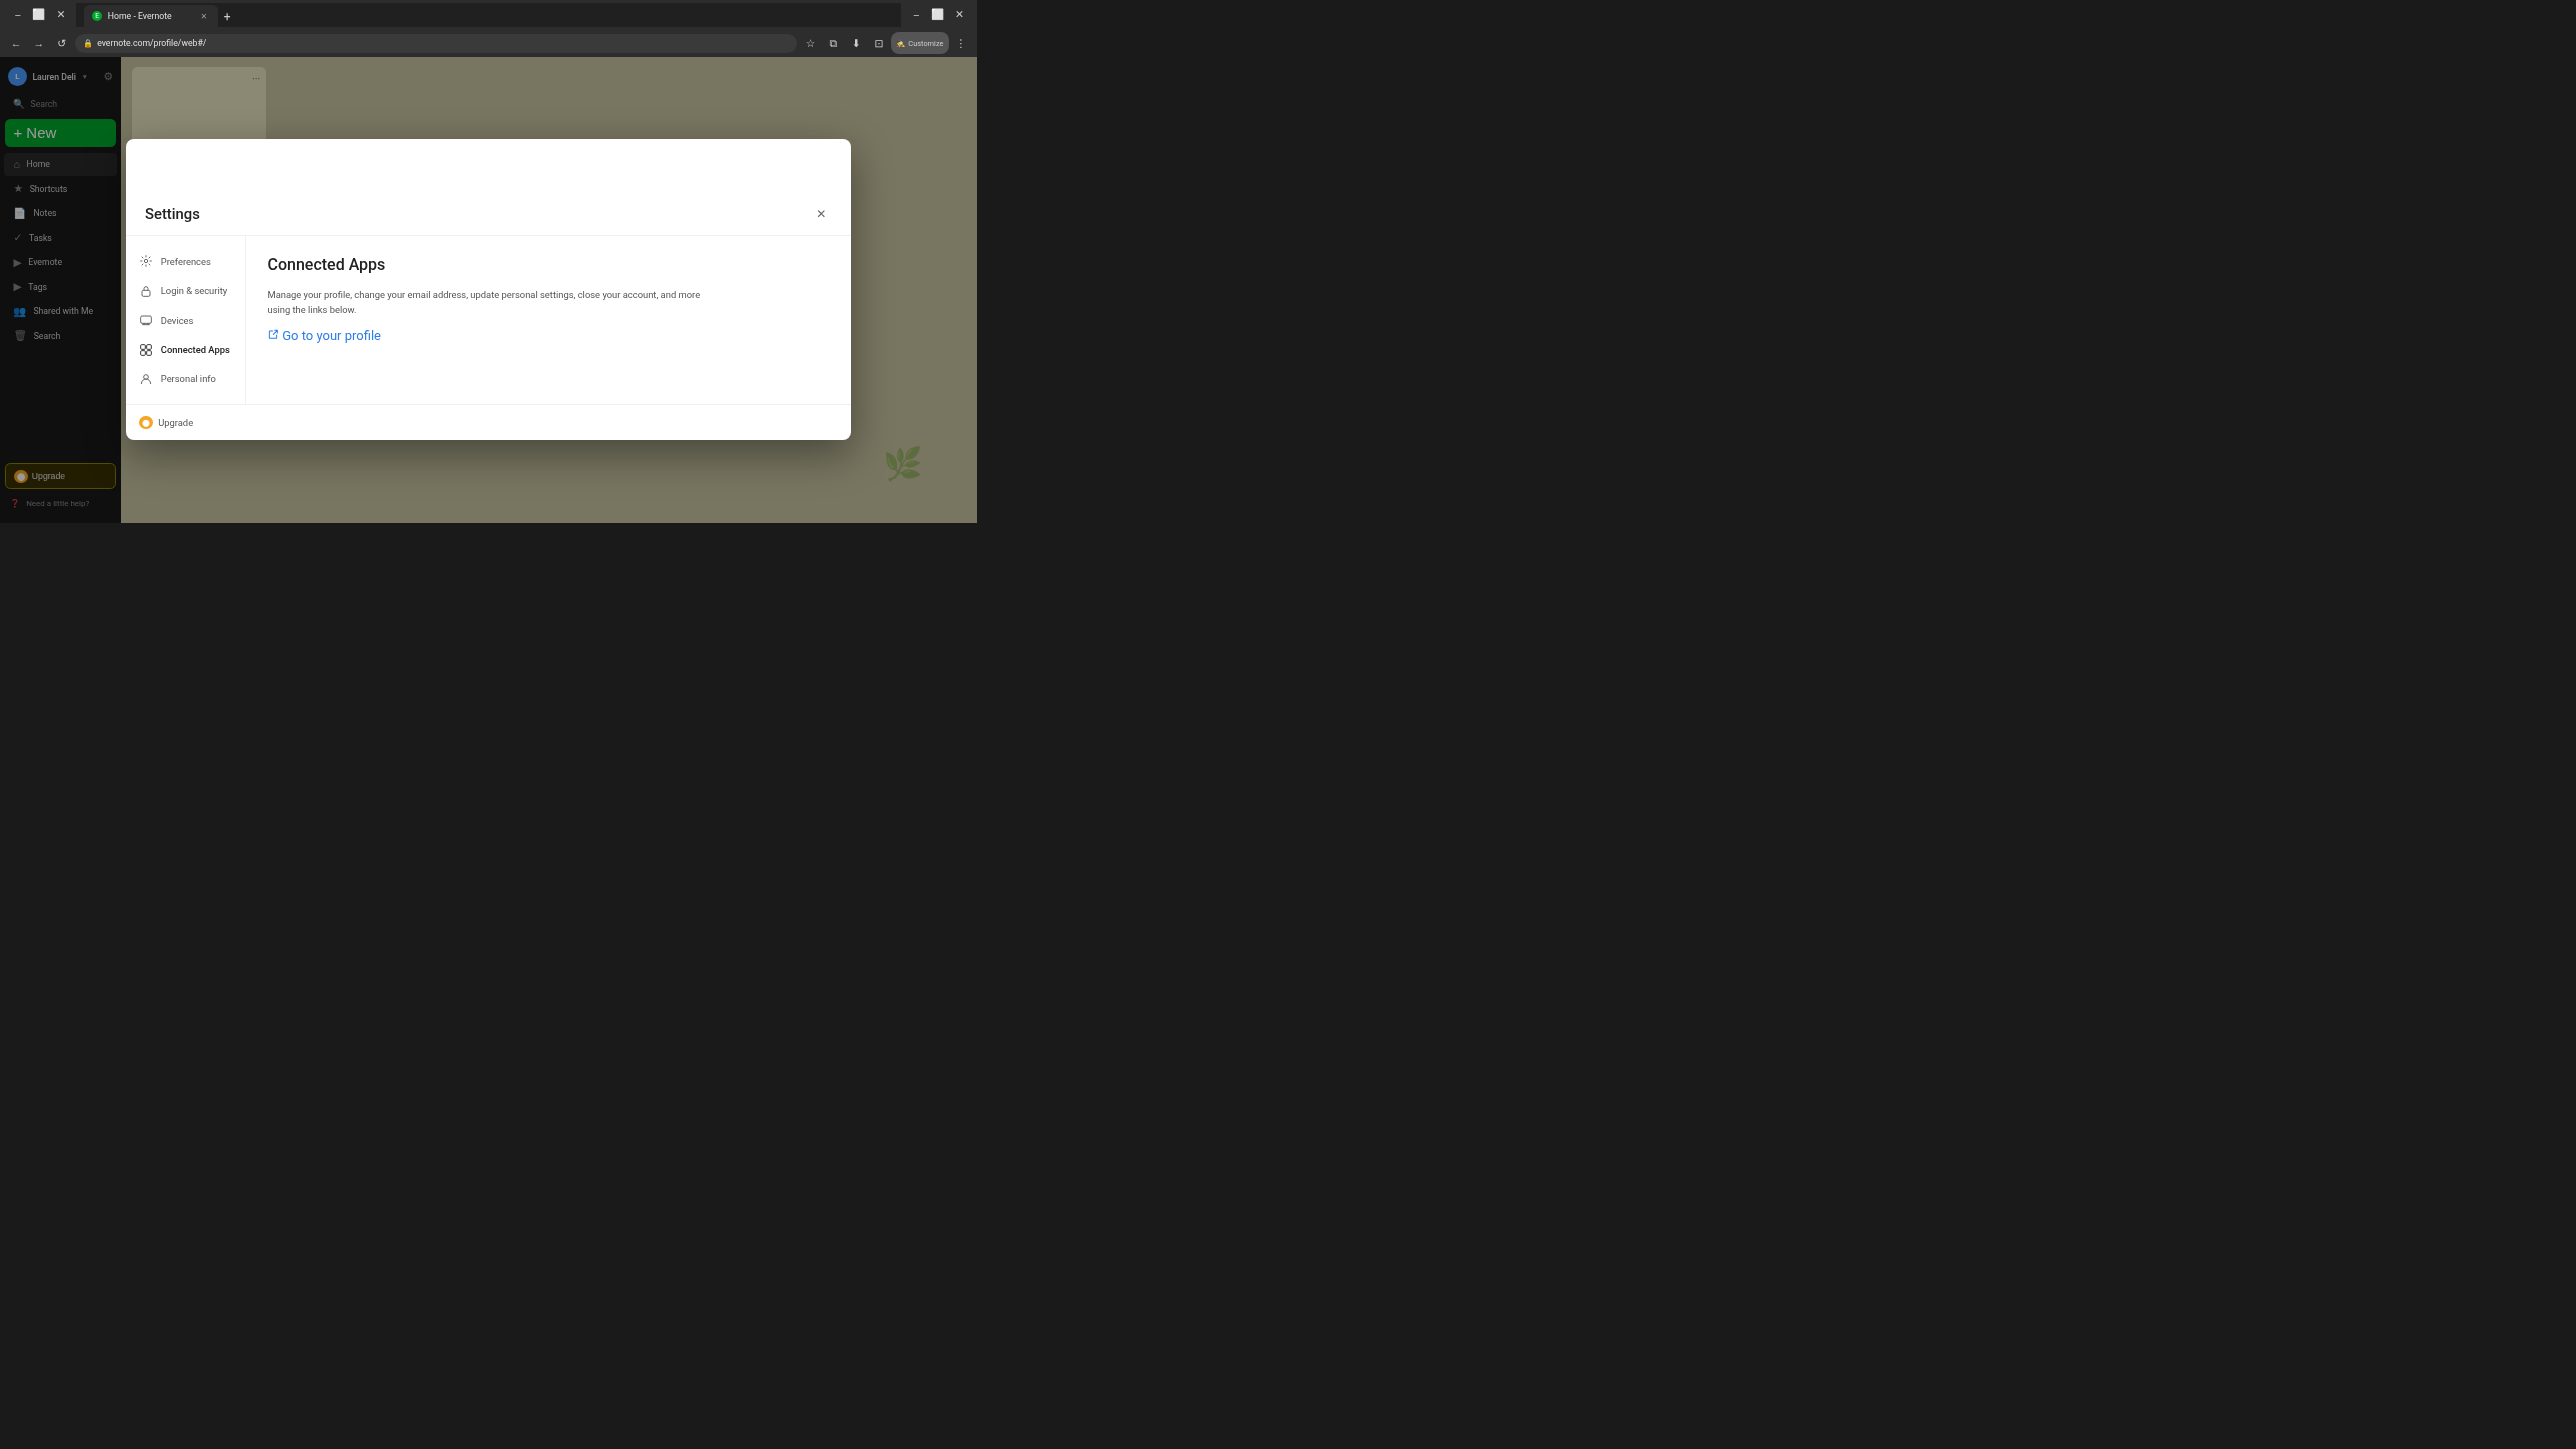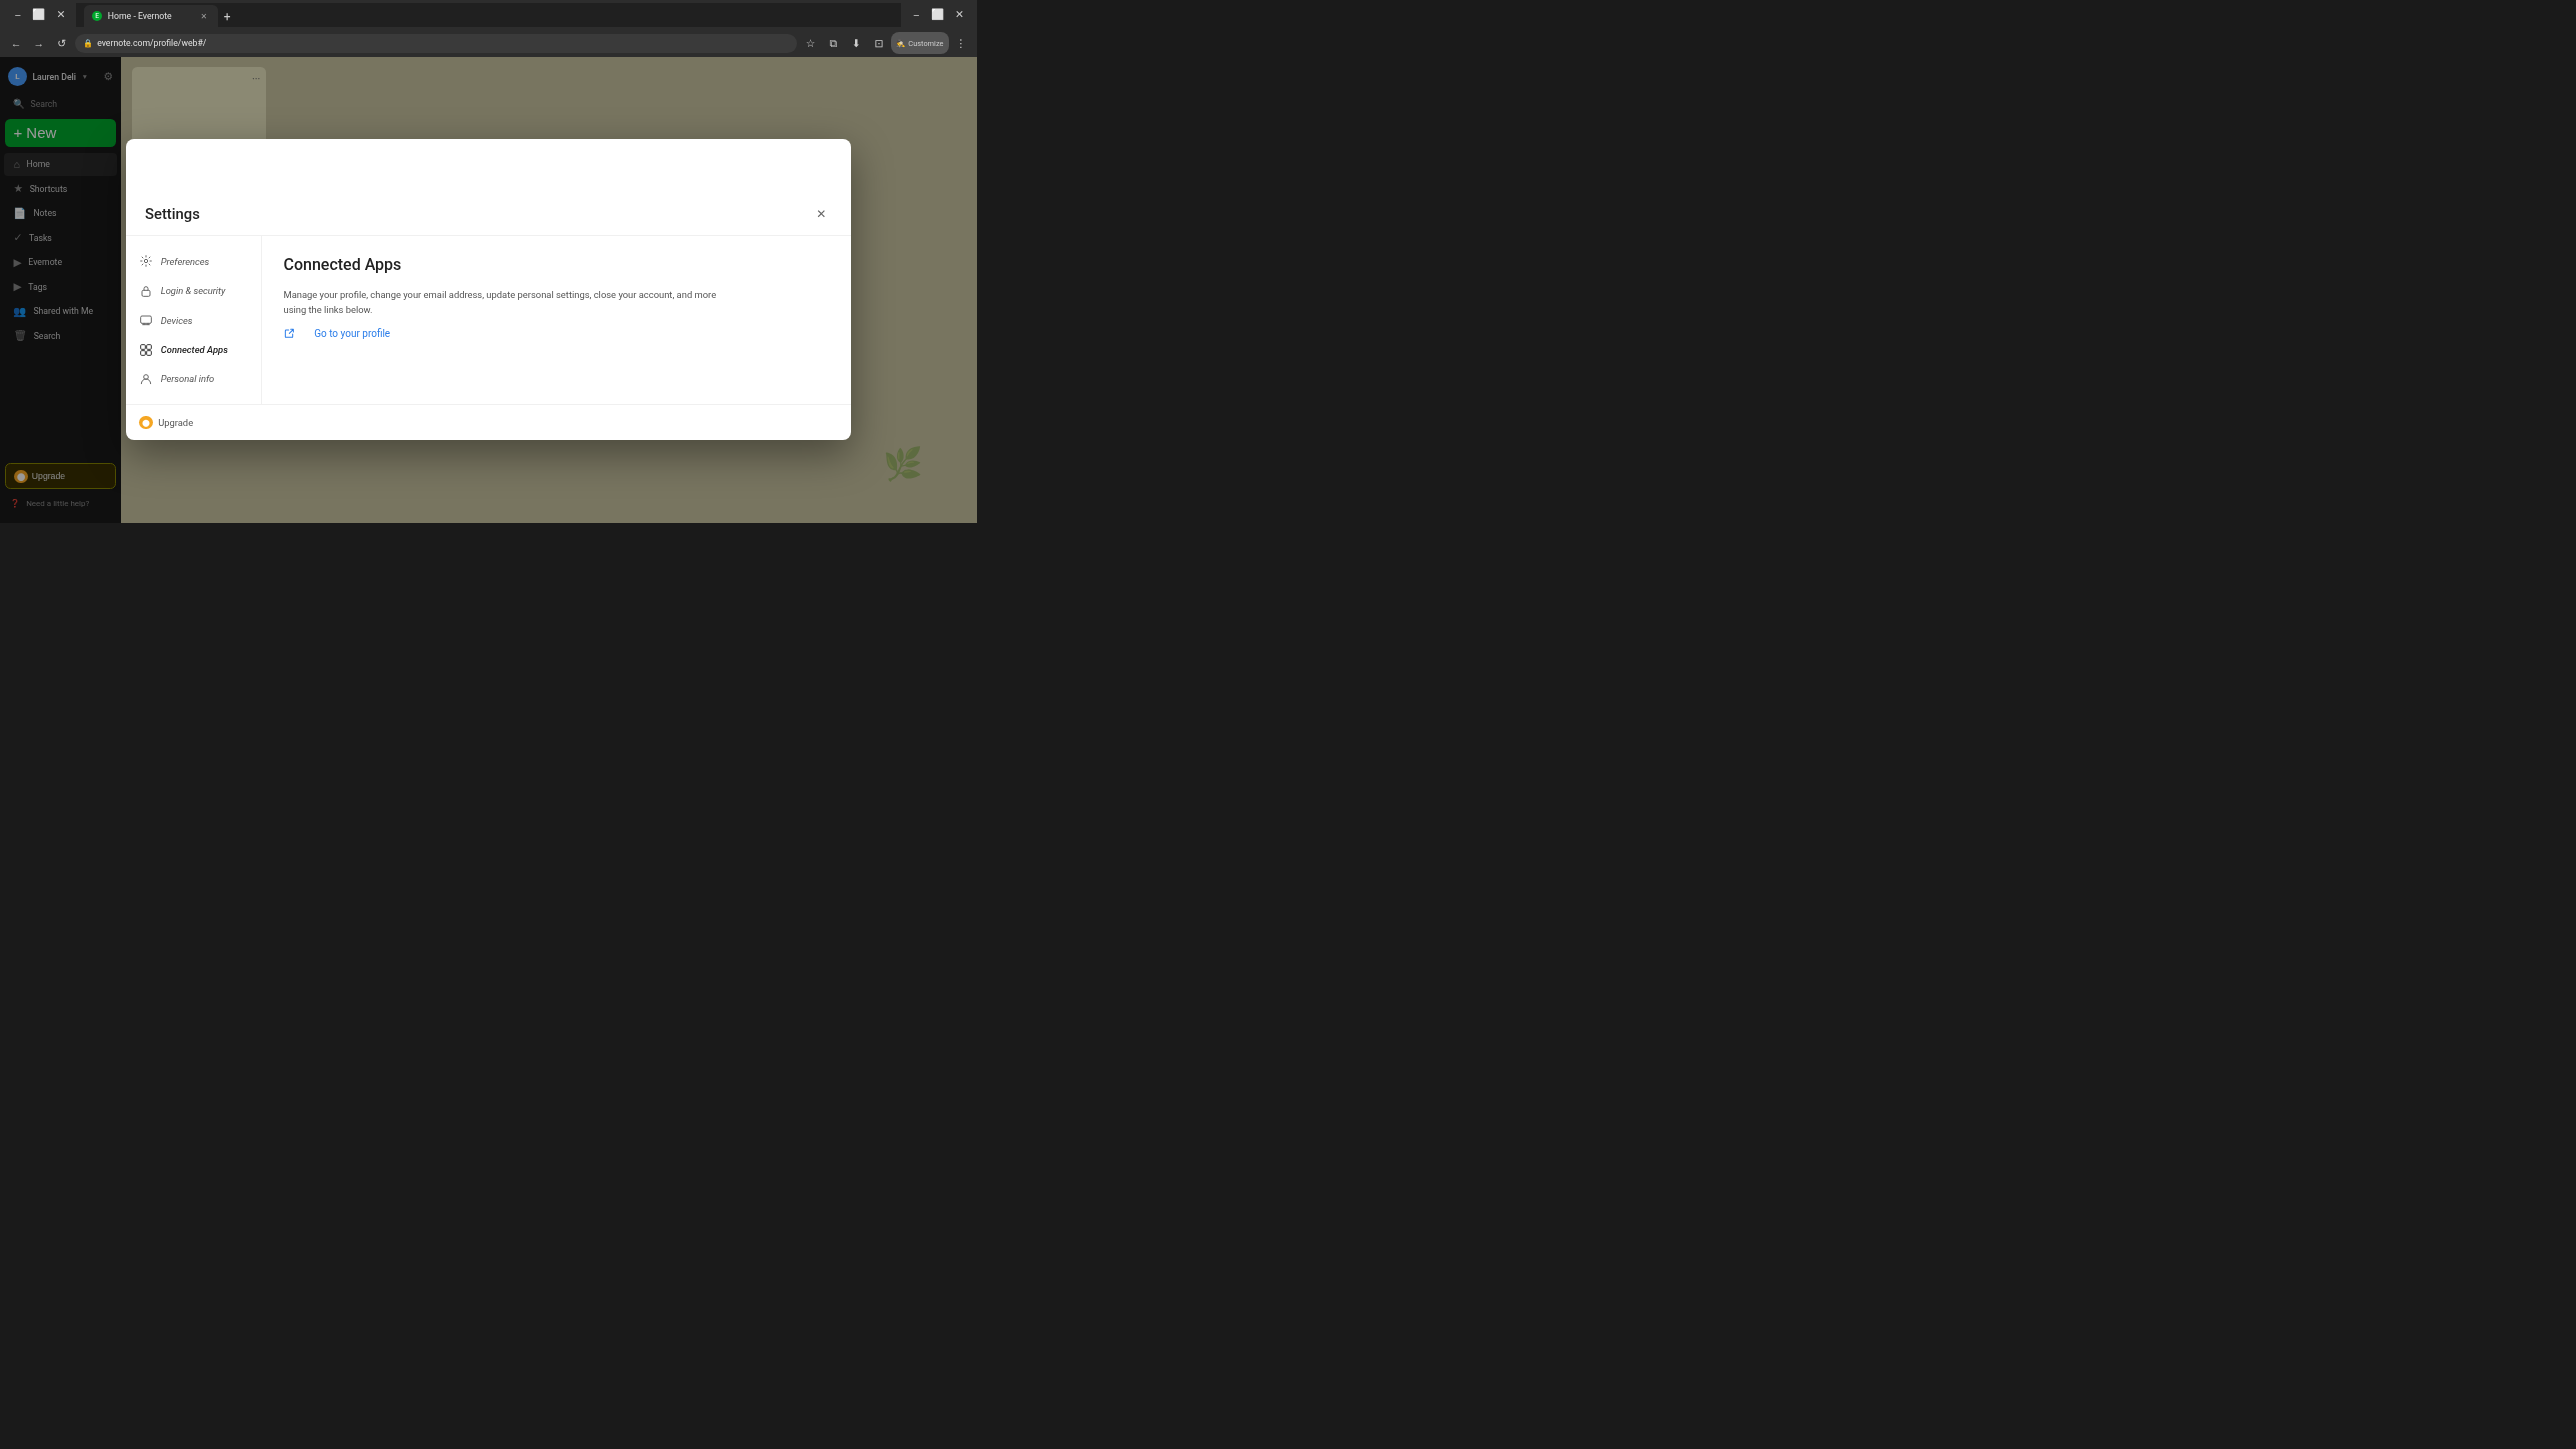--- a/index.html
+++ b/index.html
@@ -377,25 +377,24 @@
       justify-content: center;
       color: #666;
       font-size: 12px;
     }
     .settings-body {
       display: flex;
       flex: 1;
       overflow: hidden;
     }
     .settings-nav {
-      width: 136px;
+      width: 120px;
       padding: 10.7px 0;
       border-right: 0.7px solid #f0f0f0;
       flex-shrink: 0;
-      font-style: italic;
     }
     .settings-nav-item {
       display: flex;
       align-items: center;
       gap: 8px;
       padding: 8px 13.4px;
       cursor: pointer;
       color: #555;
       font-size: 9.4px;
       border-radius: 0;
@@ -425,24 +424,24 @@
     .settings-description {
       font-size: 9.4px;
       color: #555;
       line-height: 1.6;
       margin-bottom: 10px;
       max-width: 456px;
     }
     .settings-link {
       color: #2b7de9;
       text-decoration: none;
-      font-size: 10px;
-      display: flex;
-      align-items: center;
-      gap: 20px;
+      font-size: 13px;
+      display: flex;
+      align-items: center;
+      gap: 4px;
     }
     .settings-footer {
       padding: 10.7px 13.4px;
       border-top: 0.7px solid #f0f0f0;
     }
     .upgrade-settings-btn {
       display: flex;
       align-items: center;
       gap: 5.4px;
       cursor: pointer;

